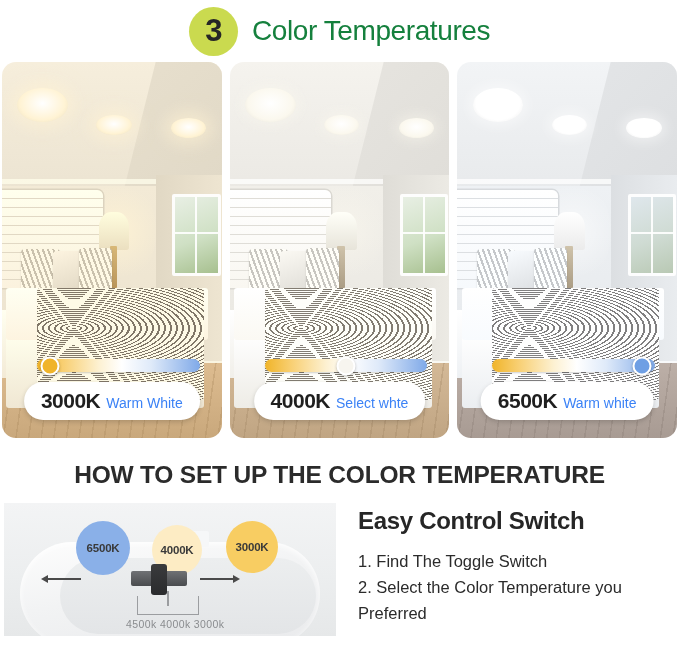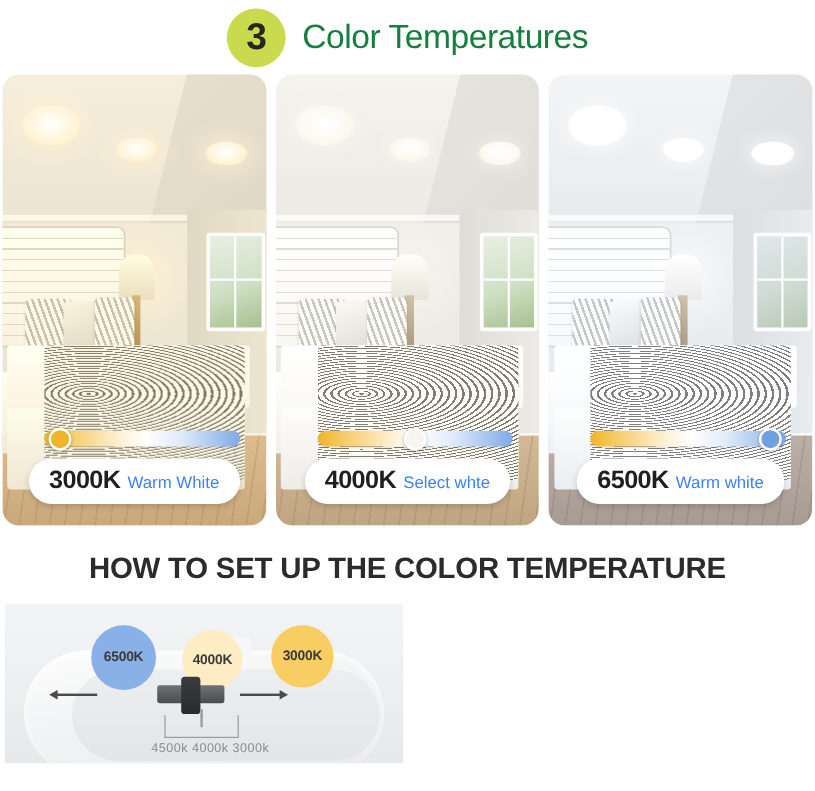--- a/index.html
+++ b/index.html
@@ -419,20 +419,25 @@
     <div class="fixture">
       <div class="fixture-inner"></div>
     </div>
     <div class="fixture-tab"></div>
 
     <div class="bubble b1" style="left: 72px; top: 18px; width: 54px; height: 54px; background: rgb(138, 176, 232);">6500K</div>
     <div class="bubble b2" style="left: 148px; top: 22px; width: 50px; height: 50px; background: rgb(253, 236, 196);">4000K</div>
     <div class="bubble b3" style="left: 222px; top: 18px; width: 52px; height: 52px; background: rgb(248, 205, 98);">3000K</div>
   </div>
 
+  <div class="instructions">
+    <div class="easy-title">Easy Control Switch</div>
+    <div class="step">1. Find The Toggle Switch</div>
+    <div class="step">2. Select the Color Temperature you Preferred</div>
+  </div>
 
 </div>
 
 <div class="arrow left" style="left:47px;"></div>
 <div class="arrow right" style="left:200px;"></div>
 <div class="switch-body"></div>
 <div class="switch-lever"></div>
 <div class="bracket"></div>
 <div class="bracket-stem"></div>
 <div class="bracket-tick" style="left:167px;"></div>

